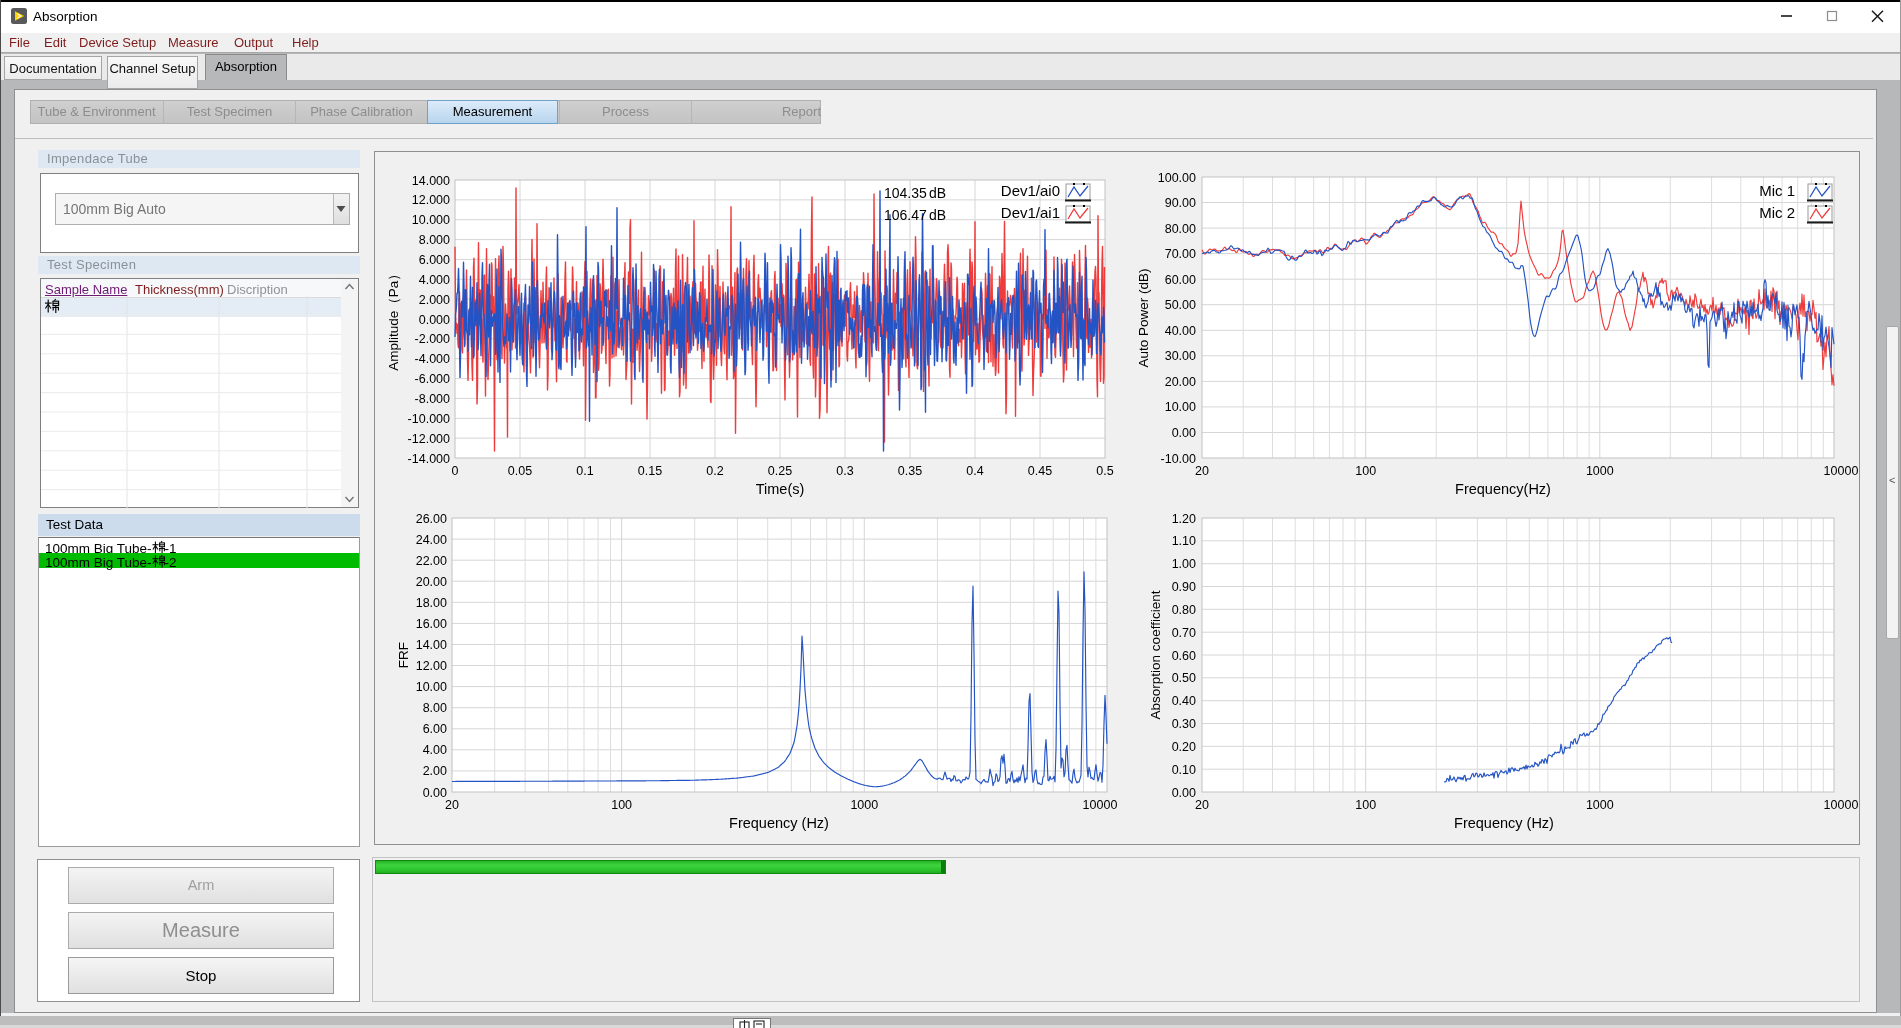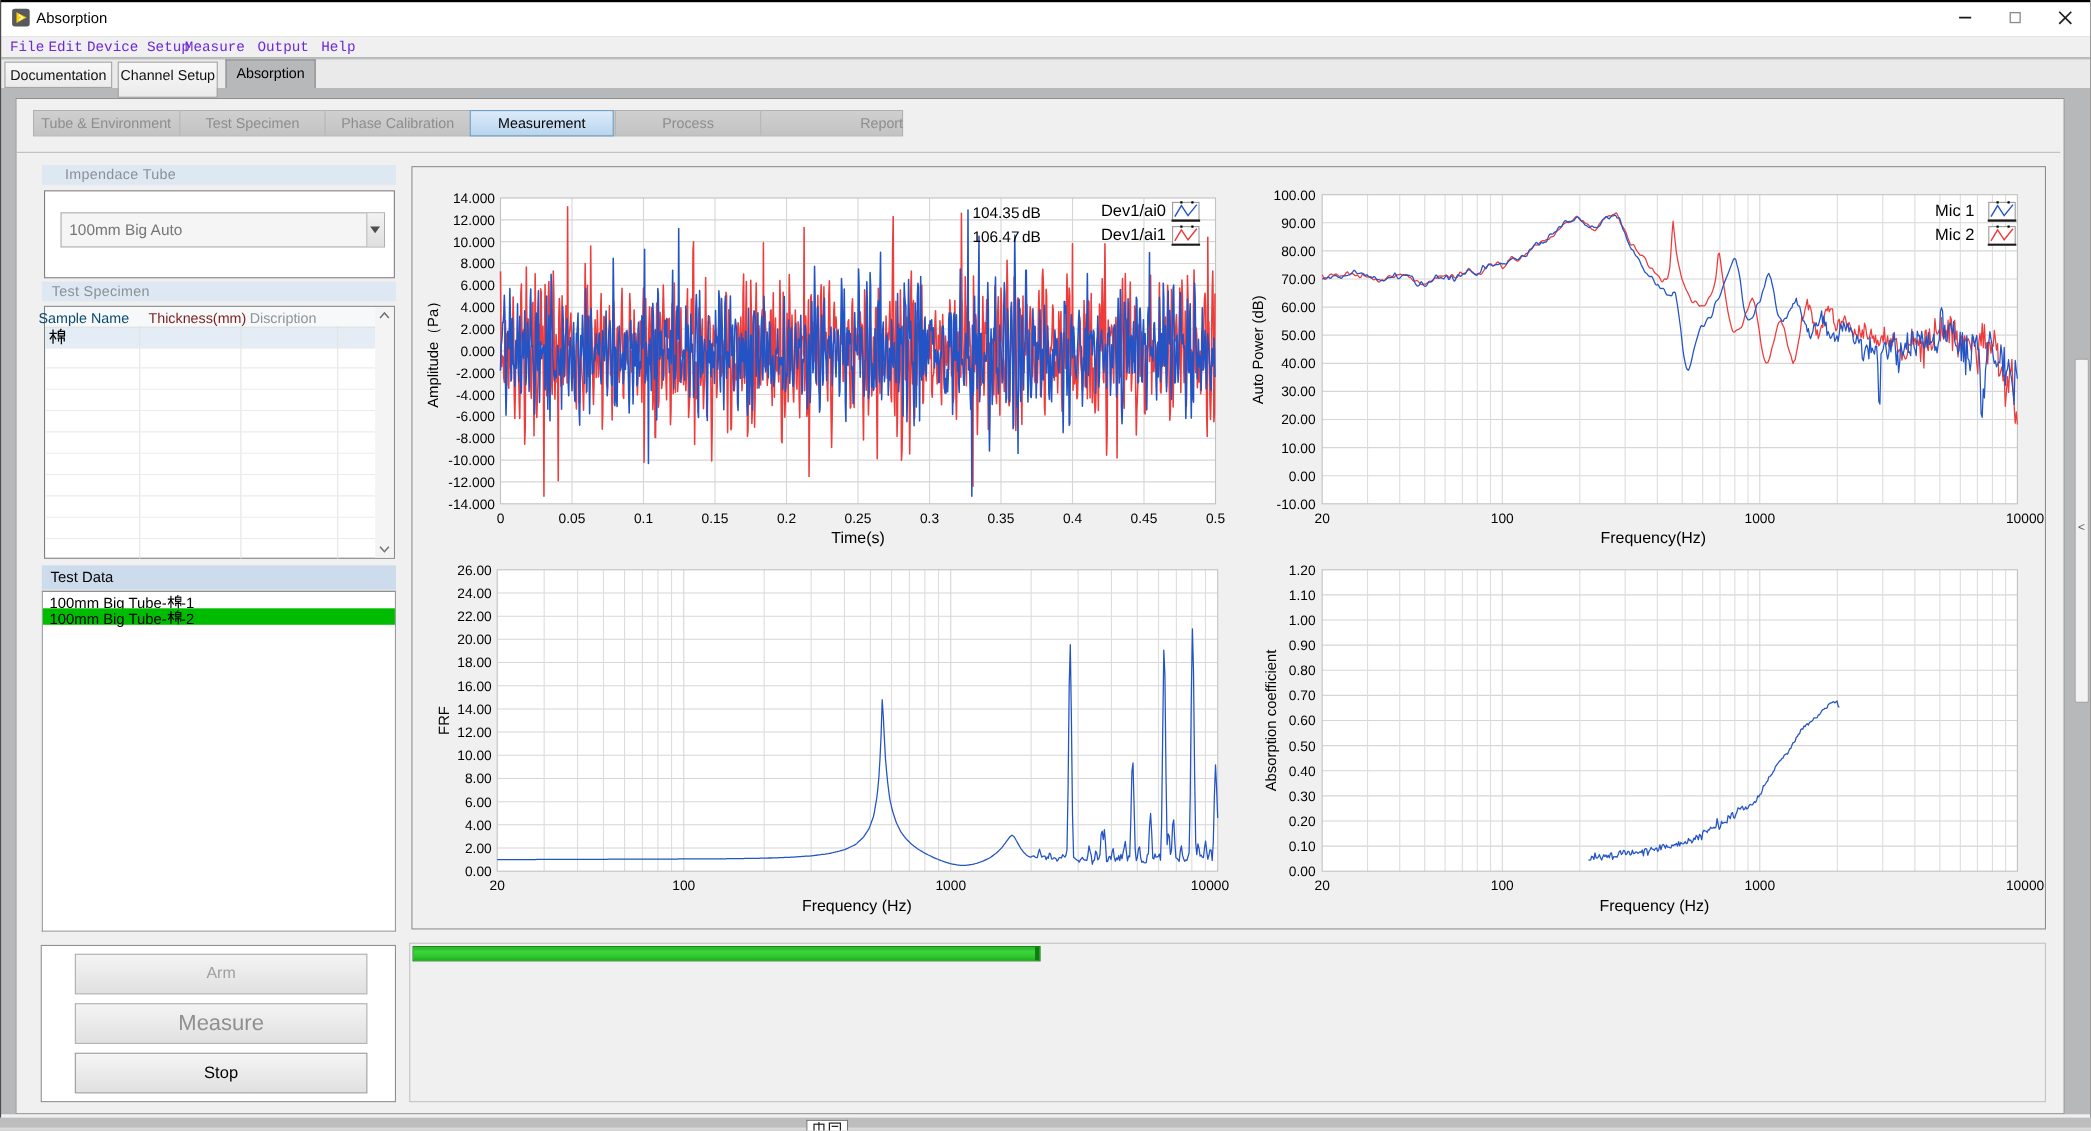--- a/index.html
+++ b/index.html
@@ -18,21 +18,21 @@
  <path d="M15,11.2 L24.2,16 L15,20.8 Z" fill="#fdd000"></path>
  <path d="M17.2,13.6 L20.6,16 L17.2,18.4" fill="none" stroke="#fff" stroke-width="1.1"></path>
  <line x1="1781" y1="16" x2="1792" y2="16" stroke="#1a1a1a" stroke-width="1.6"></line>
  <rect x="1827.5" y="11.5" width="9" height="9" fill="none" stroke="#8c8c8c" stroke-width="1.2"></rect>
  <line x1="1872" y1="10.7" x2="1883" y2="21.7" stroke="#1a1a1a" stroke-width="1.5"></line>
  <line x1="1883" y1="10.7" x2="1872" y2="21.7" stroke="#1a1a1a" stroke-width="1.5"></line>
 </svg>
 <div class="abs" style="left:33px;top:9px;font-size:13.5px;color:#000;">Absorption</div>
 
 <div class="abs" style="left:0;top:33px;width:1901px;height:20px;background:#f0f0f0;border-bottom:1px solid #a9a9a9;border-left:1px solid #434343;"></div>
-<div class="abs" style="left:0;top:35px;width:1901px;height:17px;font-size:13px;color:#6d28d9;font-family:Liberation Mono, monospace;">
+<div class="abs" style="left:0;top:35px;width:1901px;height:17px;font-size:13px;color:#7f1d1d;">
  <span class="abs" style="left:9px;">File</span>
  <span class="abs" style="left:44px;">Edit</span>
  <span class="abs" style="left:79px;">Device Setup</span>
  <span class="abs" style="left:168px;">Measure</span>
  <span class="abs" style="left:234px;">Output</span>
  <span class="abs" style="left:292px;">Help</span>
 </div>
 
 <div class="abs" style="left:0;top:54px;width:1901px;height:26px;background:#eaeaea;border-left:1px solid #6c6c6c;"></div>
 <div class="abs" style="left:4px;top:56px;width:98px;height:24px;background:linear-gradient(#f8f8f8,#ebebeb);border:1px solid #a5a5a5;font-size:13px;color:#111;text-align:center;line-height:23px;">Documentation</div>
@@ -45,33 +45,33 @@
 <div class="abs" style="left:30px;top:100px;width:791px;height:24px;background:linear-gradient(#cfcfcf,#c3c3c3);border:1px solid #b0b0b0;"></div>
 <div class="abs" style="left:30px;top:100px;width:791px;height:24px;font-size:13px;color:#8d8d8d;">
  <span class="abs" style="left:0;width:133px;text-align:center;line-height:23px;">Tube &amp; Environment</span>
  <span class="abs" style="left:133px;width:132px;text-align:center;line-height:23px;border-left:1px solid #b6b6b6;">Test Specimen</span>
  <span class="abs" style="left:265px;width:132px;text-align:center;line-height:23px;border-left:1px solid #b6b6b6;">Phase Calibration</span>
  <span class="abs" style="left:529px;width:132px;text-align:center;line-height:23px;border-left:1px solid #b6b6b6;">Process</span>
  <span class="abs" style="left:661px;width:130px;text-align:right;line-height:23px;border-left:1px solid #b6b6b6;">Report</span>
 </div>
 <div class="abs" style="left:427px;top:100px;width:131px;height:24px;background:linear-gradient(#dcebfa,#b8d5ee);border:1px solid #70a1c8;font-size:13px;color:#000;text-align:center;line-height:22px;">Measurement</div>
 
-<div class="abs" style="left:38px;top:150px;width:322px;height:18px;background:#dee8f2;font-size:13px;color:#8a9097;line-height:18px;padding-left:21px;letter-spacing:0.3px;">Impendace Tube</div>
+<div class="abs" style="left:38px;top:150px;width:322px;height:18px;background:#dee8f2;font-size:13px;color:#8a9097;line-height:18px;padding-left:9px;letter-spacing:0.3px;">Impendace Tube</div>
 <div class="abs" style="left:40px;top:173px;width:319px;height:80px;background:#fff;border:1px solid #7f7f7f;"></div>
 <div class="abs" style="left:55px;top:193px;width:295px;height:32px;background:#f5f5f5;border:1px solid #aeaeae;"></div>
 <div class="abs" style="left:63px;top:201px;font-size:14px;color:#767676;">100mm Big Auto</div>
 <div class="abs" style="left:333px;top:194px;width:16px;height:30px;background:linear-gradient(#f2f2f2,#dfdfdf);border-left:1px solid #b8b8b8;"></div>
 <svg class="abs" style="left:333px;top:194px" width="16" height="30">
     <path d="M3.5,12 L12.5,12 L8,18 Z" fill="#4d4d4d"></path>
   </svg>
 
 <div class="abs" style="left:38px;top:256px;width:322px;height:18px;background:#dee8f2;font-size:13px;color:#8a9097;line-height:18px;padding-left:9px;letter-spacing:0.3px;">Test Specimen</div>
 <div class="abs" style="left:40px;top:278px;width:319px;height:230px;background:#fff;border:1px solid #7f7f7f;"></div>
 <div class="abs" style="left:41px;top:279px;width:300px;height:19px;background:#f6f8fa;border-bottom:1px solid #dadada;"></div>
-<div class="abs" style="left:35px;top:282px;font-size:13px;color:#0c4a6e;">Sample Name</div>
+<div class="abs" style="left:45px;top:282px;font-size:13px;color:#701a75;text-decoration:underline;">Sample Name</div>
 <div class="abs" style="left:135px;top:282px;font-size:13px;color:#7f1d1d;">Thickness(mm)</div>
 <div class="abs" style="left:227px;top:282px;font-size:13px;color:#8e9399;text-align:center;">Discription</div>
 <div class="abs" style="left:41px;top:298px;width:300px;height:19px;background:#e4edf6;"></div>
 <svg class="abs" style="left:41px;top:296px" width="300" height="212">
  <line x1="86" y1="0" x2="86" y2="212" stroke="#e3e3e3"></line>
  <line x1="178" y1="0" x2="178" y2="212" stroke="#e3e3e3"></line>
  <line x1="266" y1="0" x2="266" y2="212" stroke="#e3e3e3"></line>
  <g transform="translate(4,3)" stroke="#000" stroke-width="1.15" fill="none">
       <line x1="3.2" y1="0.5" x2="3.2" y2="13.5"></line>
       <line x1="0.0" y1="4.1" x2="6.7" y2="4.1"></line>

